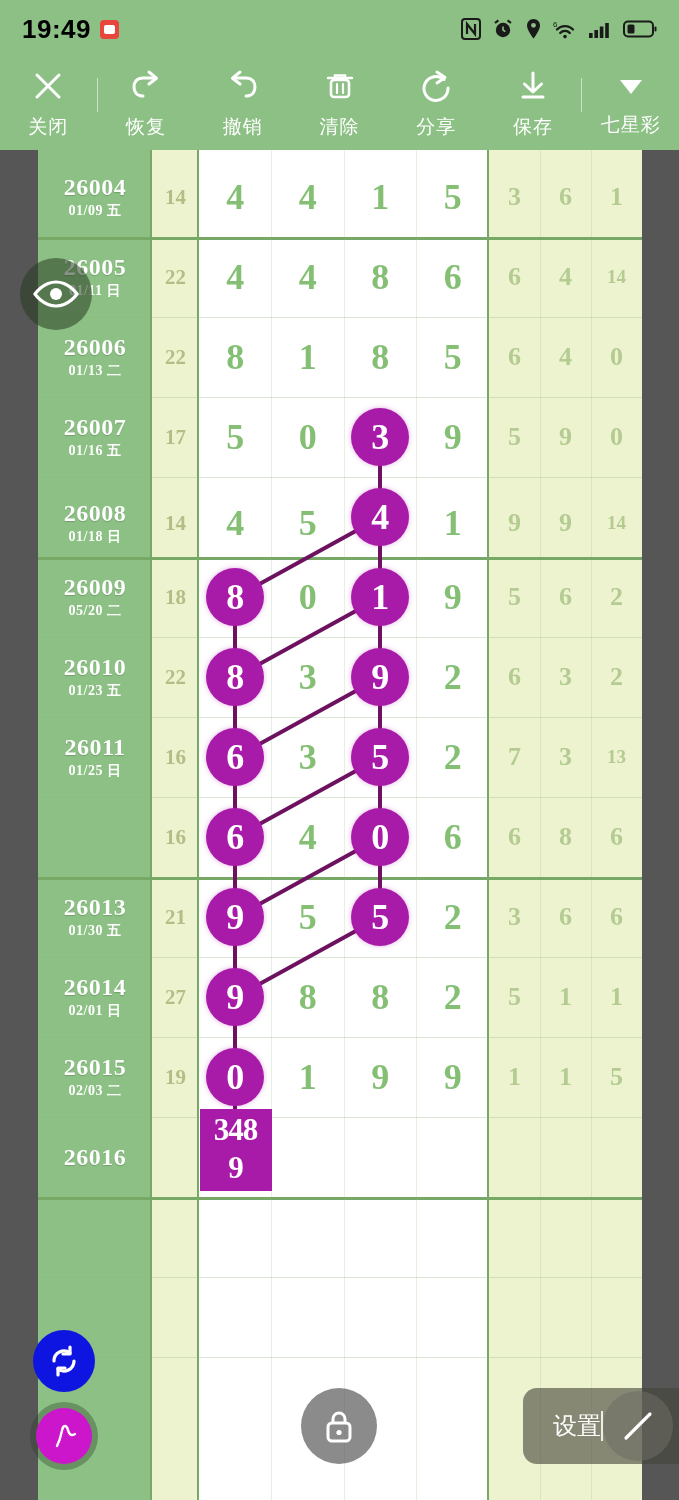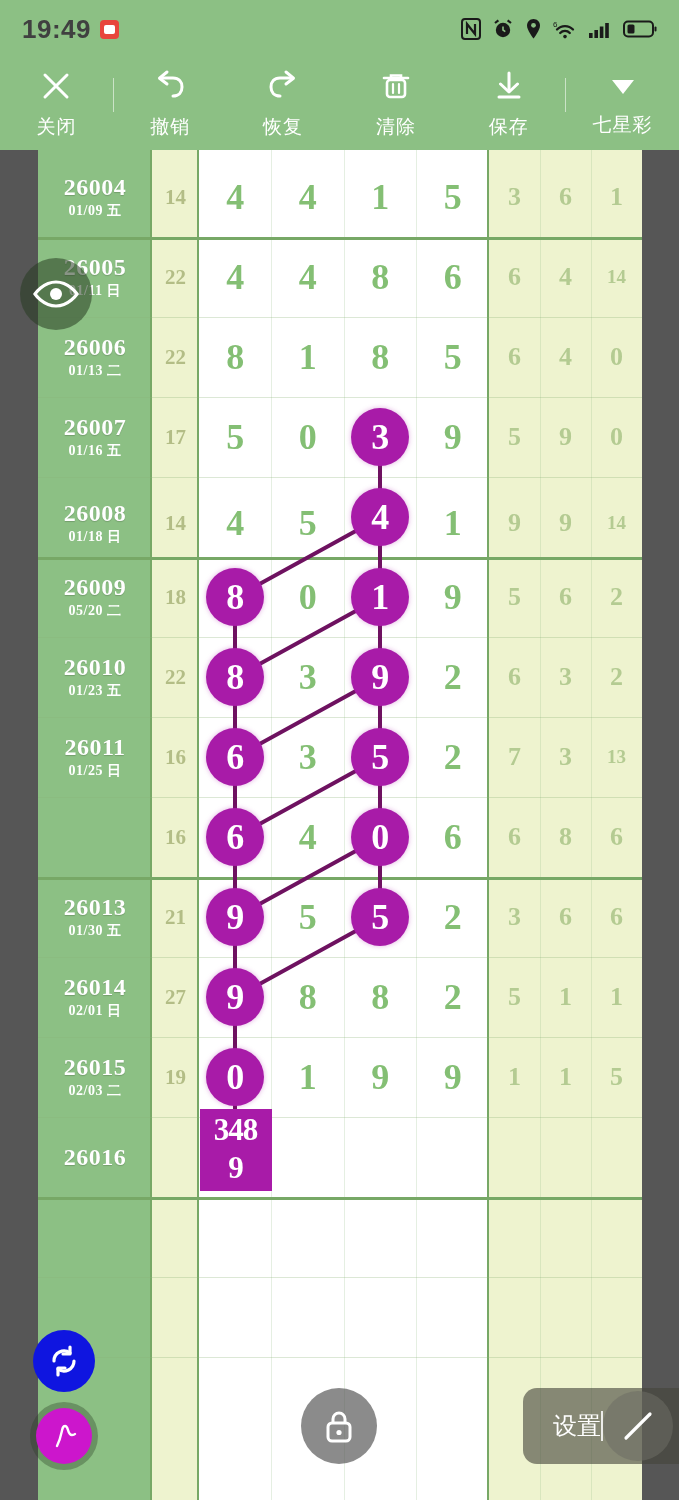--- a/index.html
+++ b/index.html
@@ -5,21 +5,21 @@
   * { box-sizing: border-box; margin:0; padding:0; }
   html,body { width:679px; height:1500px; overflow:hidden; }
   body {
     font-family: "Liberation Serif", "DejaVu Serif", serif;
     background:#8cc084;
     position:relative;
   }
   
   #statusbar{
     position:absolute; left:0; top:0; width:679px; height:58px;
-    background:#8cc084; color:#404040;
+    background:#8cc084; color:#000000;
     display:flex; align-items:center; justify-content:space-between;
     padding:0 22px;
   }
   #clock{ display:flex; align-items:center; gap:9px; }
   #clock .time{ font-family:"Liberation Sans",sans-serif; font-size:26px; font-weight:600; letter-spacing:.5px; }
   .redapp{ width:19px;height:19px;border-radius:4px;background:#e8453c;display:flex;align-items:center;justify-content:center;}
   .redapp i{ display:block;width:11px;height:9px;background:#fff;border-radius:2px;}
   #sysicons{ display:flex; align-items:center; gap:11px; }
   #sysicons svg{ display:block; }
   
@@ -169,45 +169,54 @@
       <svg width="34" height="34" viewBox="0 0 34 34">
           <path d="M6 6l22 22M28 6L6 28" stroke="#fff" stroke-width="3" stroke-linecap="round"></path>
         </svg>
     </span>
     <span class="lbl">关闭</span>
   </div>
   <div class="tbsep"></div>
   <div class="tbitem">
     <span>
       <svg width="36" height="34" viewBox="0 0 36 34">
+          <path d="M27 9H15c-6 0-9 4-9 9s3 9 9 9" stroke="#fff" stroke-width="3" fill="none" stroke-linecap="round"></path>
+          <path d="M21 3l7.5 6.2L21 15" stroke="#fff" stroke-width="3" fill="none" stroke-linecap="round" stroke-linejoin="round"></path>
+        </svg>
+    </span>
+    <span class="lbl">恢复</span>
+  </div>
+  <div class="tbitem">
+    <span>
+      <svg width="36" height="34" viewBox="0 0 36 34">
           <path d="M9 9h12c6 0 9 4 9 9s-3 9-9 9" stroke="#fff" stroke-width="3" fill="none" stroke-linecap="round"></path>
           <path d="M15 3L7.5 9.2 15 15" stroke="#fff" stroke-width="3" fill="none" stroke-linecap="round" stroke-linejoin="round"></path>
         </svg>
     </span>
     <span class="lbl">撤销</span>
-  </div>
-  <div class="tbitem">
-    <span>
-      <svg width="36" height="34" viewBox="0 0 36 34">
-          <path d="M27 9H15c-6 0-9 4-9 9s3 9 9 9" stroke="#fff" stroke-width="3" fill="none" stroke-linecap="round"></path>
-          <path d="M21 3l7.5 6.2L21 15" stroke="#fff" stroke-width="3" fill="none" stroke-linecap="round" stroke-linejoin="round"></path>
-        </svg>
-    </span>
-    <span class="lbl">恢复</span>
   </div>
   <div class="tbitem">
     <span>
       <svg width="32" height="34" viewBox="0 0 32 34">
           <path d="M4 9h24" stroke="#fff" stroke-width="2.6" stroke-linecap="round"></path>
           <path d="M11 9V6.5h10V9" stroke="#fff" stroke-width="2.6" fill="none" stroke-linecap="round"></path>
           <rect x="7" y="11" width="18" height="17" rx="3" fill="none" stroke="#fff" stroke-width="2.6"></rect>
           <path d="M13 15v9M19 15v9" stroke="#fff" stroke-width="2.2" stroke-linecap="round"></path>
         </svg>
     </span>
     <span class="lbl">清除</span>
+  </div>
+  <div class="tbitem">
+    <span>
+      <svg width="34" height="34" viewBox="0 0 34 34">
+          <path d="M25 10.5A12 12 0 1029 19" stroke="#fff" stroke-width="3" fill="none" stroke-linecap="round"></path>
+          <path d="M18 3l8 5.5-8 5.5" stroke="#fff" stroke-width="3" fill="none" stroke-linecap="round" stroke-linejoin="round"></path>
+        </svg>
+    </span>
+    <span class="lbl">分享</span>
   </div>
   <div class="tbitem">
     <span>
       <svg width="32" height="34" viewBox="0 0 32 34">
           <path d="M16 4v17" stroke="#fff" stroke-width="3" stroke-linecap="round"></path>
           <path d="M7.5 15L16 23l8.5-8" stroke="#fff" stroke-width="3" fill="none" stroke-linecap="round" stroke-linejoin="round"></path>
           <path d="M6 28h20" stroke="#fff" stroke-width="3" stroke-linecap="round"></path>
         </svg>
     </span>
     <span class="lbl">保存</span>

